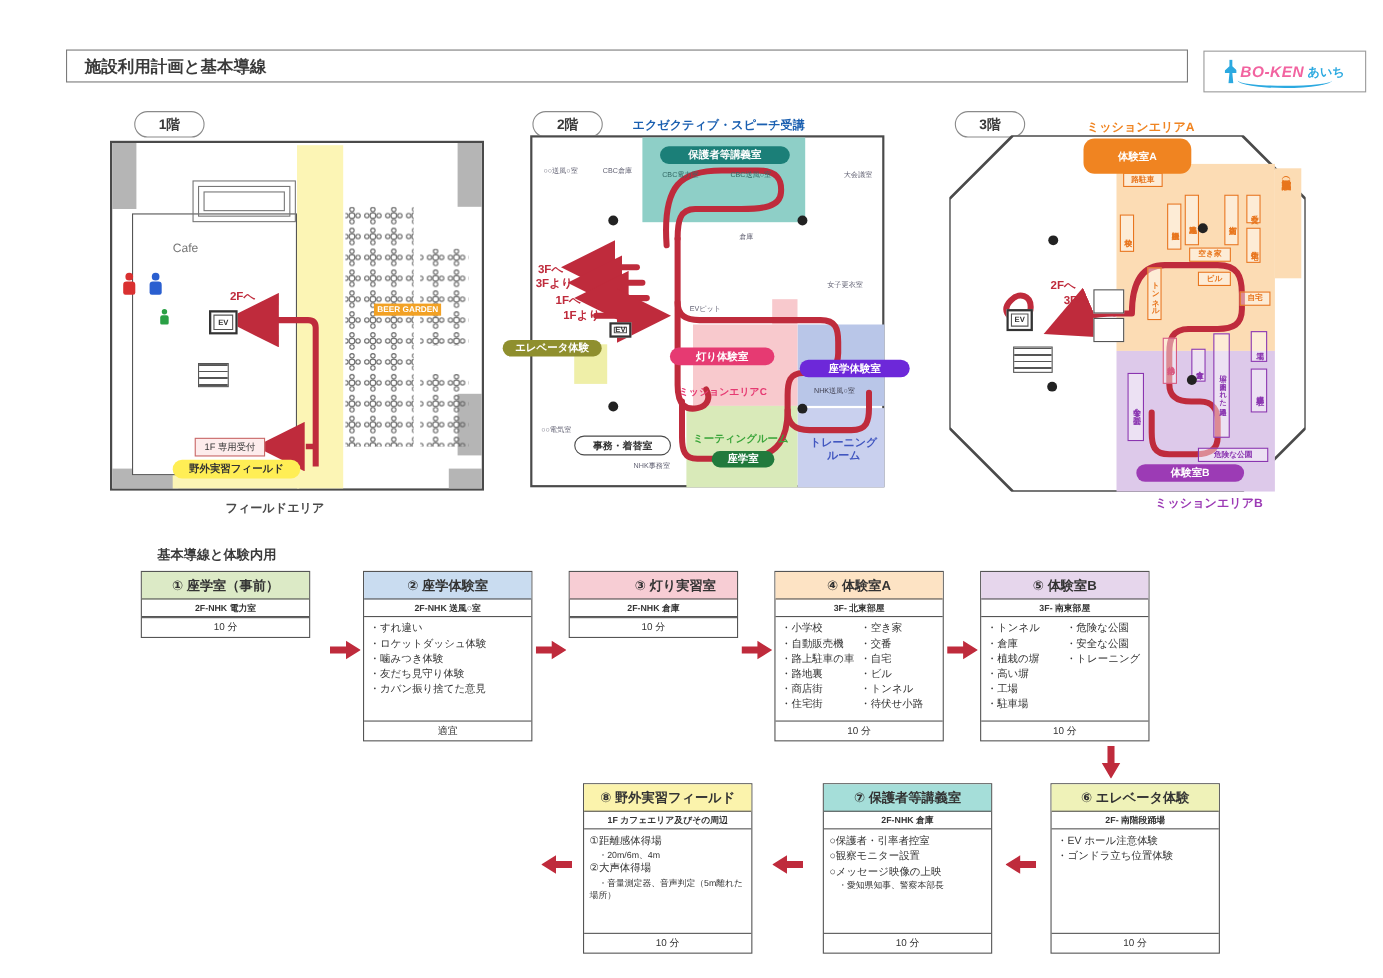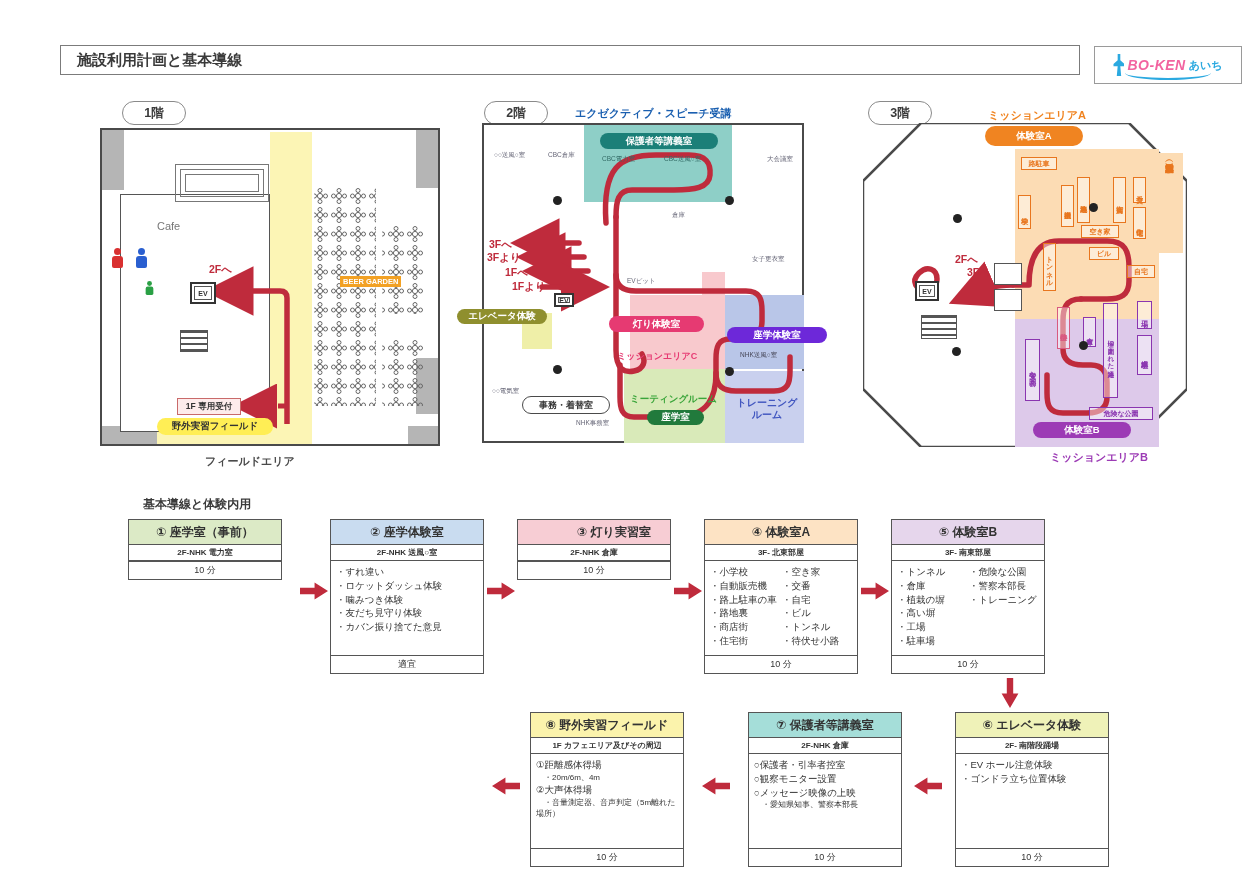--- a/index.html
+++ b/index.html
@@ -110,21 +110,21 @@
           <path d="M0,0L9,4.5L0,9Z" fill="#bf2b3c"></path>
         </marker>
       </defs>
       <rect x="212" y="58" width="62" height="218" fill="url(#tbl)"></rect>
       <rect x="280" y="96" width="44" height="88" fill="url(#tbl)"></rect>
       <rect x="280" y="210" width="44" height="66" fill="url(#tbl)"></rect>
       <path d="M185,294 L185,168 Q185,161 178,161 L124,161" stroke="#bf2b3c" stroke-width="5.5" fill="none" stroke-linejoin="round" marker-end="url(#ah1)"></path>
       <path d="M183,276 L150,276" stroke="#bf2b3c" stroke-width="5" fill="none" stroke-dasharray="7,4" marker-end="url(#ah1)"></path>
     </svg>
     <div class="sroom" style="left:238px;top:146px;background:#f2a124;color:#fff;font-weight:bold;font-size:7.5px;padding:1px 3px;z-index:6">BEER GARDEN</div>
-    <div class="abs" style="left:75px;top:268px;width:64px;height:17px;background:#fdecec;border:1.5px solid #c96a6a;display:flex;align-items:center;justify-content:center;font-size:8.5px;font-weight:bold;z-index:7;box-sizing:border-box">1F 専用受付</div>
+    <div class="abs" style="left:75px;top:268px;width:64px;height:17px;background:#fdecec;border:1.5px solid #c96a6a;display:flex;align-items:center;justify-content:center;font-size:8.5px;font-weight:normal;z-index:7;box-sizing:border-box">1F 専用受付</div>
     <div class="abs" style="left:55px;top:288px;width:116px;height:17px;background:#ffee55;border-radius:9px;display:flex;align-items:center;justify-content:center;font-size:9.5px;font-weight:bold;z-index:7">野外実習フィールド</div>
   </div>
   <div class="abs" style="left:120px;top:358px;font-size:11px;font-weight:bold;color:#4a4a4a">フィールドエリア</div>
 </div>
 
 <div class="abs" style="left:460px;top:96px;width:385px;height:380px">
   <div class="fpill" style="left:24px;top:5px;width:62px;height:22px">2階</div>
   <div class="abs" style="left:115px;top:10px;font-size:11px;font-weight:bold;color:#1a5fb0">エクゼクティブ・スピーチ受講</div>
   <div class="plan" style="left:22px;top:27px;width:322px;height:320px;overflow:visible">
 
@@ -226,21 +226,21 @@
     <div class="vtx" style="left:301px;top:34px;height:96px;font-size:8.5px;color:#e8761e">観察回廊（相談室）</div>
 
     <div class="proom vert" style="left:274px;top:178px;width:15px;height:28px">工場</div>
     <div class="proom vert" style="left:274px;top:212px;width:15px;height:40px">駐車場</div>
     <div class="proom vert" style="left:220px;top:194px;width:13px;height:30px">倉庫</div>
     <div class="proom vert" style="left:240px;top:180px;width:15px;height:95px;font-size:6.5px">塀に囲まれた通路</div>
     <div class="proom vert" style="left:162px;top:216px;width:15px;height:62px">安全な公園</div>
     <div class="proom" style="left:226px;top:284px;width:64px;height:13px">危険な公園</div>
     <div class="prroom vert" style="left:194px;top:184px;width:13px;height:42px">待伏小路</div>
 
-    <div class="badge" style="left:122px;top:3px;width:98px;height:20px;background:#f08421">体験室A</div>
+    <div class="badge" style="left:122px;top:3px;width:98px;height:32px;background:#f08421">体験室A</div>
     <div class="badge" style="left:170px;top:299px;width:98px;height:16px;background:#9c3bb5">体験室B</div>
     <div class="redtx" style="left:92px;top:130px">2Fへ</div>
     <div class="redtx" style="left:104px;top:143px">3Fへ</div>
     <div class="evbox" style="left:52px;top:158px;width:24px;height:20px">EV</div>
     <div class="abs" style="left:131px;top:140px;width:26px;height:20px;border:1px solid #555;background:#fff;z-index:3"></div>
     <div class="abs" style="left:131px;top:166px;width:26px;height:20px;border:1px solid #555;background:#fff;z-index:3"></div>
     <div class="hatch" style="left:58px;top:192px;width:34px;height:22px"></div>
     <div class="dot" style="left:90px;top:91px"></div>
     <div class="dot" style="left:89px;top:224px"></div>
     <div class="dot" style="left:226px;top:80px"></div>
@@ -274,21 +274,21 @@
     <div class="col"><div>・小学校</div><div>・自動販売機</div><div>・路上駐車の車</div><div>・路地裏</div><div>・商店街</div><div>・住宅街</div></div>
     <div class="col"><div>・空き家</div><div>・交番</div><div>・自宅</div><div>・ビル</div><div>・トンネル</div><div>・待伏せ小路</div></div>
   </div>
   <div class="ffoot">10 分</div>
 </div>
 <div class="fbox" style="left:891px;top:519px">
   <div class="fhead" style="background-color: rgb(230, 214, 236);">⑤ 体験室B</div>
   <div class="fsub">3F- 南東部屋</div>
   <div class="fbody cols">
     <div class="col"><div>・トンネル</div><div>・倉庫</div><div>・植栽の塀</div><div>・高い塀</div><div>・工場</div><div>・駐車場</div></div>
-    <div class="col"><div>・危険な公園</div><div>・警察本部長</div><div>・トレーニング</div></div>
+    <div class="col"><div>・危険な公園</div><div>・安全な公園</div><div>・トレーニング</div></div>
   </div>
   <div class="ffoot">10 分</div>
 </div>
 
 <div class="arrow aR" style="left:300px;top:581px"></div>
 <div class="arrow aR" style="left:487px;top:581px"></div>
 <div class="arrow aR" style="left:674px;top:581px"></div>
 <div class="arrow aR" style="left:861px;top:581px"></div>
 <div class="arrow aD" style="left:1000px;top:678px"></div>
 

